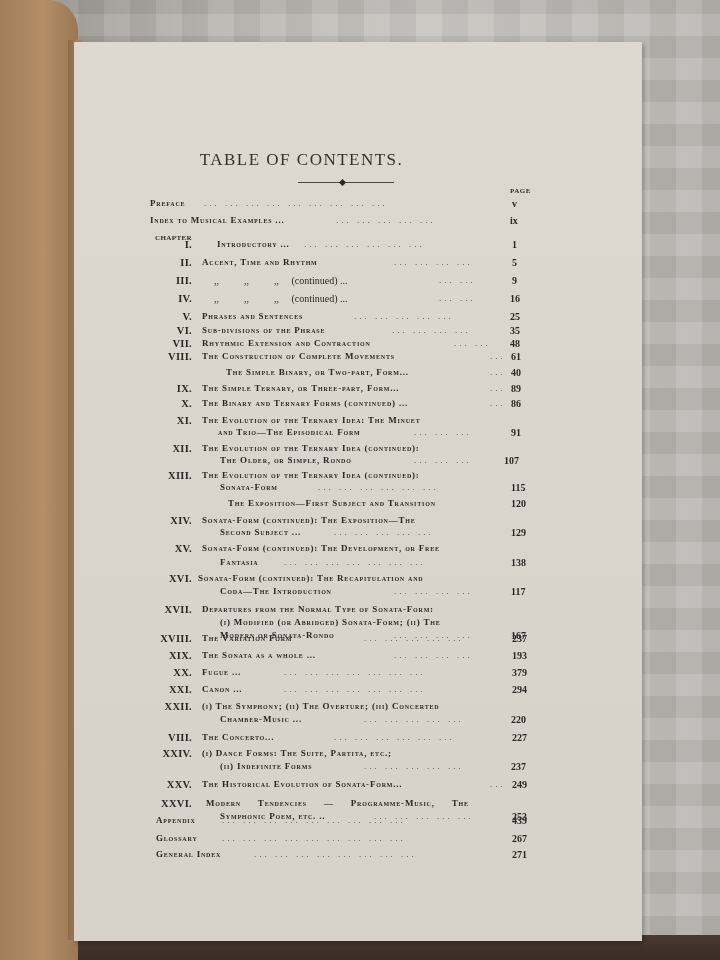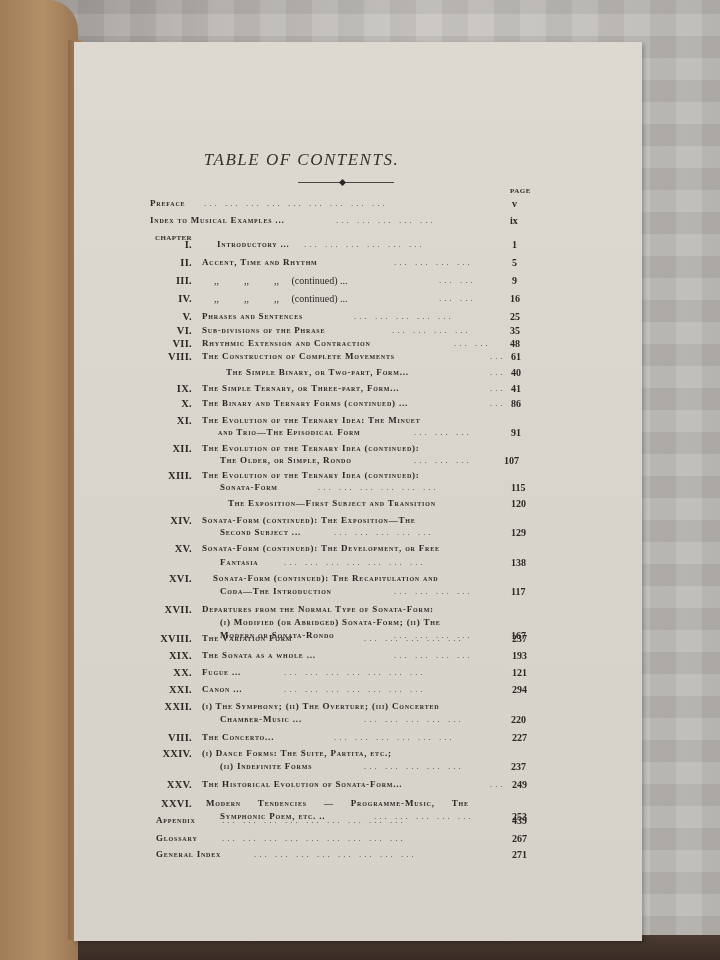--- a/index.html
+++ b/index.html
@@ -28,21 +28,21 @@
     background: linear-gradient(90deg,#8d6a48,#b08a63);
   }
   .page {
     position:absolute; left:74px; top:42px; width:568px; height:899px;
     background: linear-gradient(180deg,#ddd9d1 0%, #d9d5cd 50%, #d6d2ca 100%);
     box-shadow: 2px 2px 4px rgba(0,0,0,0.25);
     color:#2a2724;
   }
   .title {
     position:absolute; left:0; width:455px; top:108px; text-align:center;
-    font-family:"Liberation Serif", serif; font-size:17px; letter-spacing:1.5px; color:#34302c;font-style:italic;
+    font-family:"Liberation Serif", serif; font-size:17px; letter-spacing:1.5px; color:#34302c;
   }
   .ornament { position:absolute; left:224px; top:138px; width:96px; height:6px; }
   .ornament .line { position:absolute; left:0; top:2px; width:96px; height:1px; background:#4a4540; }
   .ornament .dot { position:absolute; left:42px; top:0; width:5px; height:5px; background:#2a2724; transform:rotate(45deg); }
   .page-hdr {
     position:absolute; left:436px; top:145px; font-family:"Liberation Serif", serif;
     font-size:7px; font-weight:bold; letter-spacing:0.5px; color:#2f2b27;
   }
   .chapter-hdr {
     position:absolute; left:81px; top:192px; font-family:"Liberation Serif", serif;
@@ -138,21 +138,21 @@
   </div>
   <div class="entry" style="top:324px">
     <span class="txt" style="left:152px">The Simple Binary, or Two-part, Form...</span>
     <span class="dots" style="left:416px">...</span>
     <span class="pg" style="left:437px">40</span>
   </div>
   <div class="entry" style="top:340px">
     <span class="num">IX.</span>
     <span class="txt" style="left:128px">The Simple Ternary, or Three-part, Form...</span>
     <span class="dots" style="left:416px">...</span>
-    <span class="pg" style="left:437px">41</span>
+    <span class="pg" style="left:437px">89</span>
   </div>
   <div class="entry" style="top:355px">
     <span class="num">X.</span>
     <span class="txt" style="left:128px">The Binary and Ternary Forms (continued) ...</span>
     <span class="dots" style="left:416px">...</span>
     <span class="pg" style="left:437px">86</span>
   </div>
   <div class="entry" style="top:372px">
     <span class="num">XI.</span>
     <span class="txt" style="left:128px">The Evolution of the Ternary Idea: The Minuet</span>
@@ -187,21 +187,21 @@
   </div>
   <div class="entry" style="top:500px">
     <span class="num">XV.</span>
     <span class="txt" style="left:128px">Sonata-Form (continued): The Development, or Free</span>
     <span class="txt" style="left:146px; top:14px">Fantasia</span>
     <span class="dots" style="left:210px; top:14px">...    ...    ...    ...    ...    ...    ...</span>
     <span class="pg" style="left:437px; top:14px">138</span>
   </div>
   <div class="entry" style="top:530px">
     <span class="num">XVI.</span>
-    <span class="txt" style="left:139px">Sonata-Form (continued): The Recapitulation and</span>
+    <span class="txt" style="left:124px">Sonata-Form (continued): The Recapitulation and</span>
     <span class="txt" style="left:146px; top:13px">Coda—The Introduction</span>
     <span class="dots" style="left:320px; top:13px">...    ...    ...    ...</span>
     <span class="pg" style="left:437px; top:13px">117</span>
   </div>
   <div class="entry" style="top:561px">
     <span class="num">XVII.</span>
     <span class="txt" style="left:128px">Departures from the Normal Type of Sonata-Form:</span>
     <span class="txt" style="left:146px; top:13px">(i) Modified (or Abridged) Sonata-Form; (ii) The</span>
     <span class="txt" style="left:146px; top:26px">Modern or Sonata-Rondo</span>
     <span class="dots" style="left:320px; top:26px">...    ...    ...    ...</span>
@@ -216,21 +216,21 @@
   <div class="entry" style="top:607px">
     <span class="num">XIX.</span>
     <span class="txt" style="left:128px">The Sonata as a whole ...</span>
     <span class="dots" style="left:320px">...    ...    ...    ...</span>
     <span class="pg" style="left:438px">193</span>
   </div>
   <div class="entry" style="top:624px">
     <span class="num">XX.</span>
     <span class="txt" style="left:128px">Fugue ...</span>
     <span class="dots" style="left:210px">...    ...    ...    ...    ...    ...    ...</span>
-    <span class="pg" style="left:438px">121</span>
+    <span class="pg" style="left:438px">379</span>
   </div>
   <div class="entry" style="top:641px">
     <span class="num">XXI.</span>
     <span class="txt" style="left:128px">Canon ...</span>
     <span class="dots" style="left:210px">...    ...    ...    ...    ...    ...    ...</span>
     <span class="pg" style="left:438px">294</span>
   </div>
   <div class="entry" style="top:658px">
     <span class="num">XXII.</span>
     <span class="txt" style="left:128px">(i) The Symphony; (ii) The Overture; (iii) Concerted</span>

